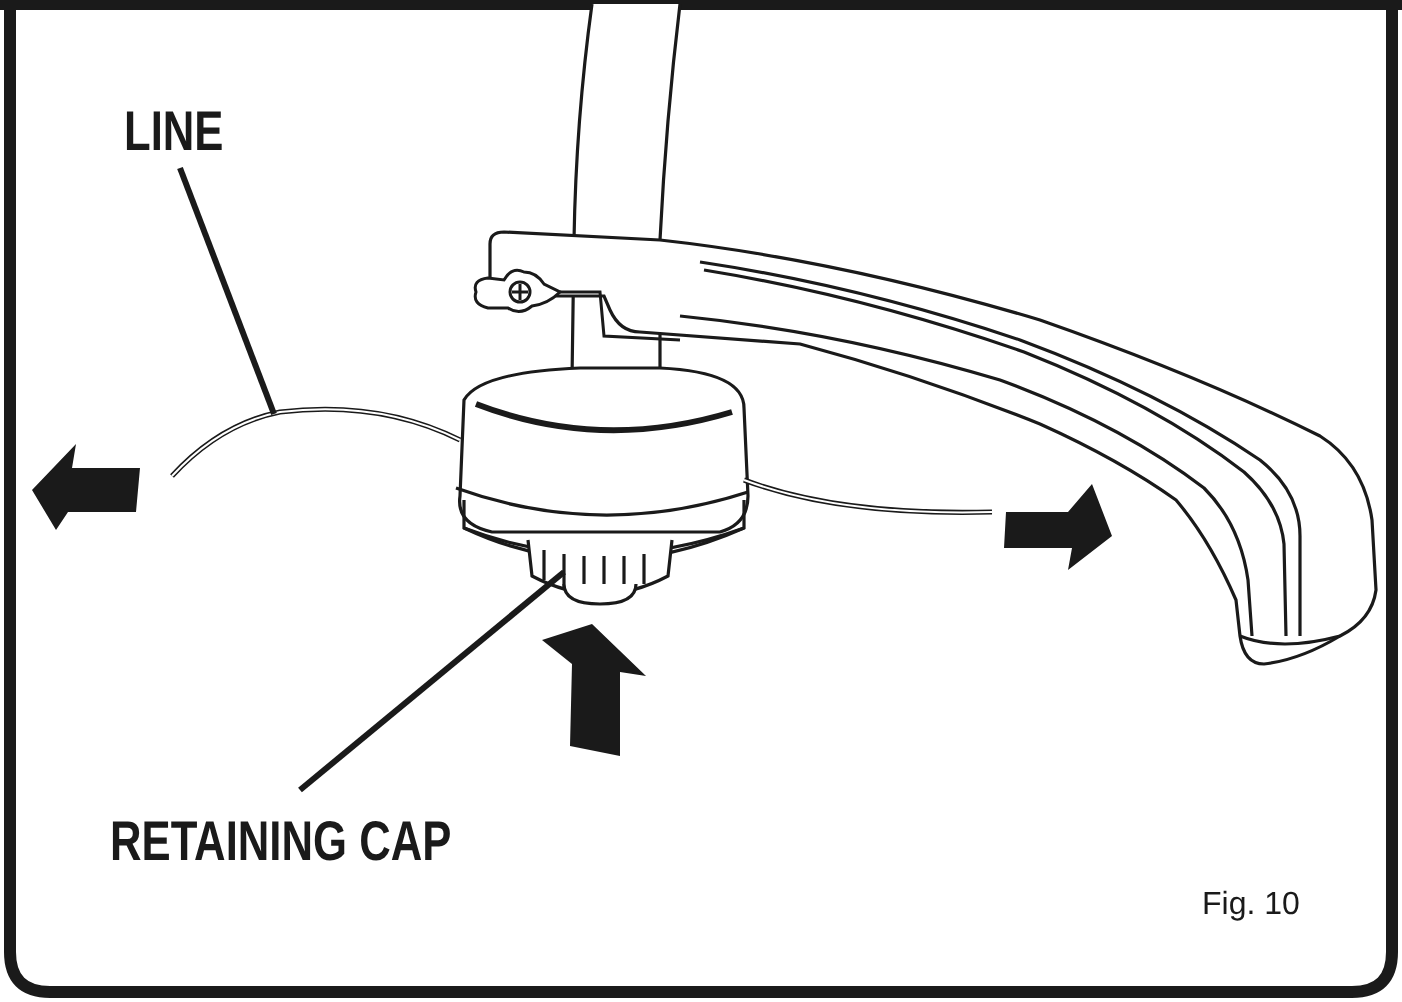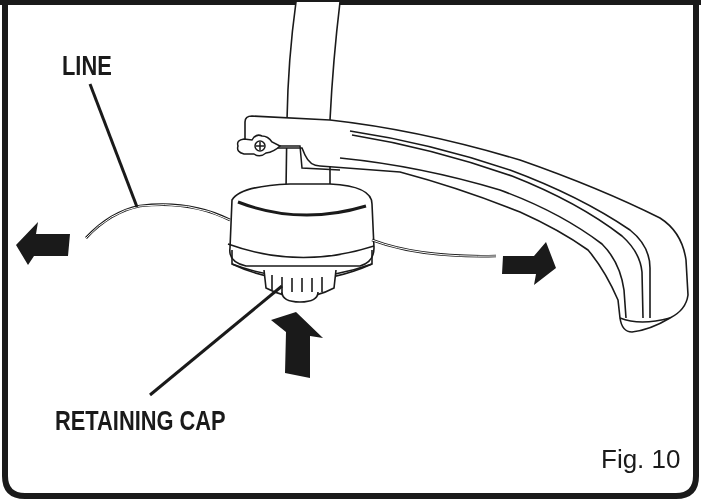--- a/index.html
+++ b/index.html
@@ -15,21 +15,21 @@
       letter-spacing: 0px;
       transform: scaleX(0.78);
       transform-origin: left top;
       white-space: nowrap;
     }
     .label-line { left: 62px; top: 50px; font-size: 28px; }
     .label-cap { left: 55px; top: 405px; font-size: 28px; }
     .fig {
       position: absolute; left: 601px; top: 444px;
       font-family: "Liberation Sans", sans-serif;
-      font-size: 26px; color: #1a1a1a; white-space: nowrap;
+      font-size: 16px; color: #1a1a1a; white-space: nowrap;
     }
   </style>
 </head>
 <body>
 
 <svg class="frame" viewBox="0 0 701 501" xmlns="http://www.w3.org/2000/svg">
 
   <path d="M5 0 L5 476 Q5 496 25 496 L676 496 Q696 496 696 476 L696 0" fill="none" stroke="#1a1a1a" stroke-width="6"></path>
   <line x1="0" y1="2" x2="701" y2="2" stroke="#1a1a1a" stroke-width="6"></line>
 

